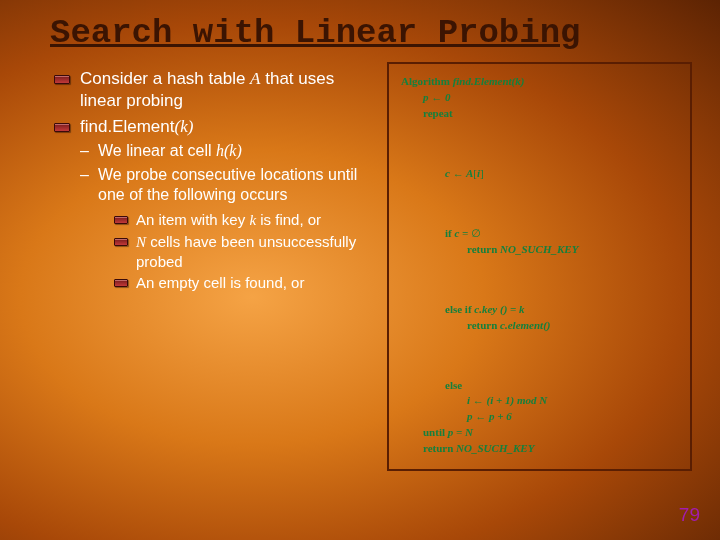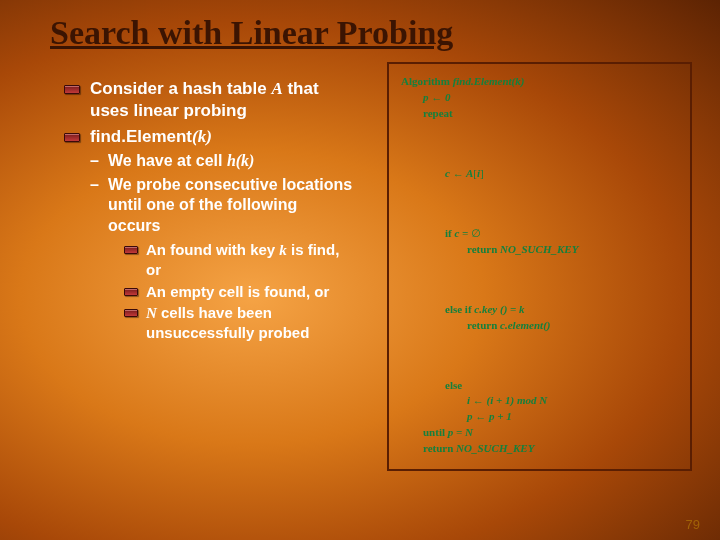--- a/index.html
+++ b/index.html
@@ -9,21 +9,21 @@
     height: 540px;
     overflow: hidden;
   }
   body {
     background: radial-gradient(ellipse at 35% 55%, #f5a345 0%, #d97818 35%, #a84808 65%, #5c2303 100%);
     font-family: Verdana, Geneva, sans-serif;
     color: #fff;
     position: relative;
   }
   .title {
-    font-family: Liberation Serif, serif;
+    font-family: Liberation Mono, monospace;
     font-weight: bold;
     font-size: 34px;
     color: #3b1402;
     text-decoration: underline;
     padding: 14px 0 10px 50px;
   }
   .content {
     display: flex;
     padding: 0 28px 0 48px;
     gap: 18px;
@@ -31,23 +31,22 @@
   .left {
     flex: 1 1 50%;
     font-size: 17px;
     line-height: 1.28;
   }
   .right {
     flex: 0 0 305px;
   }
   ul.b1 {
     list-style: none;
-    margin: 16px;
+    margin: 6px;
     padding: 0;
-    font-weight: bold;
   }
   ul.b1 > li {
     position: relative;
     padding-left: 26px;
     margin-bottom: 4px;
   }
   ul.b1 > li::before {
     content: "";
     position: absolute;
     left: 0;
@@ -112,77 +111,77 @@
   }
   .algo-box .kw { font-weight: bold; }
   .algo-box .it2 { font-style: italic; font-weight: bold; }
   .algo-box .nm { font-style: italic; font-weight: bold; }
   .ind1 { padding-left: 22px; display:block; }
   .ind2 { padding-left: 44px; display:block;margin-top:44px; }
   .ind3 { padding-left: 66px; display:block; }
   .slidenum {
     position: absolute;
     right: 20px;
-    bottom: 8px;
-    color: #a16207;
-    font-size: 13px;
+    bottom: 14px;
+    color: #a21caf;
+    font-size: 19px;
   }
   .arrow { font-family: Arial, sans-serif; }
   .empty { font-family: Arial, sans-serif; }
 </style>
 </head>
 <body>
 
 <div class="title">Search with Linear Probing</div>
 
 <div class="content">
 
   <div class="left">
     <ul class="b1">
       <li>
         <span>Consider a hash table </span><span class="it">A</span><span> that uses linear probing</span>
       </li>
       <li>
         <span>find.Element</span><span class="it">(k)</span>
         <ul class="b2">
           <li>
-            <span>We have at cell </span><span class="it">h(k)</span>
+            <span>We linear at cell </span><span class="it">h(k)</span>
           </li>
           <li>
             <span>We probe consecutive locations until one of the following occurs</span>
             <ul class="b3">
               <li>
-                <span>An found with key </span><span class="it">k</span><span> is find, or</span>
+                <span>An item with key </span><span class="it">k</span><span> is find, or</span>
+              </li>
+              <li>
+                <span class="it">N</span><span> cells have been unsuccessfully probed</span>
               </li>
               <li>
                 <span>An empty cell is found, or</span>
-              </li>
-              <li>
-                <span class="it">N</span><span> cells have been unsuccessfully probed</span>
               </li>
             </ul>
           </li>
         </ul>
       </li>
     </ul>
   </div>
 
   <div class="right">
     <div class="algo-box">
       <span class="kw">Algorithm</span><span class="nm"> find.Element(k)</span>
       <span class="ind1"><span class="it2">p </span><span class="arrow">←</span><span class="it2"> 0</span></span>
       <span class="ind1"><span class="kw">repeat</span></span>
       <span class="ind2"><span class="it2">c </span><span class="arrow">←</span><span class="it2"> A</span><span>[</span><span class="it2">i</span><span>]</span></span>
       <span class="ind2"><span class="kw">if </span><span class="it2">c = </span><span class="empty">∅</span></span>
       <span class="ind3"><span class="kw">return </span><span class="it2">NO_SUCH_KEY</span></span>
       <span class="ind2"><span class="kw">else if </span><span class="it2">c.key () = k</span></span>
       <span class="ind3"><span class="kw">return </span><span class="it2">c.element()</span></span>
       <span class="ind2"><span class="kw">else</span></span>
       <span class="ind3"><span class="it2">i </span><span class="arrow">←</span><span class="it2"> (i + 1) mod N</span></span>
-      <span class="ind3"><span class="it2">p </span><span class="arrow">←</span><span class="it2"> p + 1</span></span>
+      <span class="ind3"><span class="it2">p </span><span class="arrow">←</span><span class="it2"> p + 6</span></span>
       <span class="ind1"><span class="kw">until  </span><span class="it2">p = N</span></span>
       <span class="ind1"><span class="kw">return </span><span class="it2">NO_SUCH_KEY</span></span>
     </div>
   </div>
 
 </div>
 
 <div class="slidenum">79</div>
 
 </body></html>

